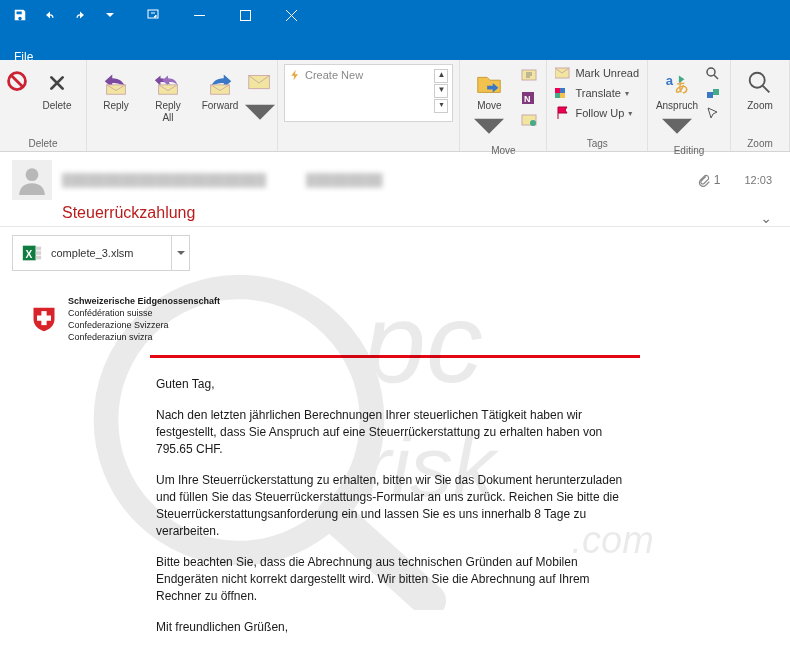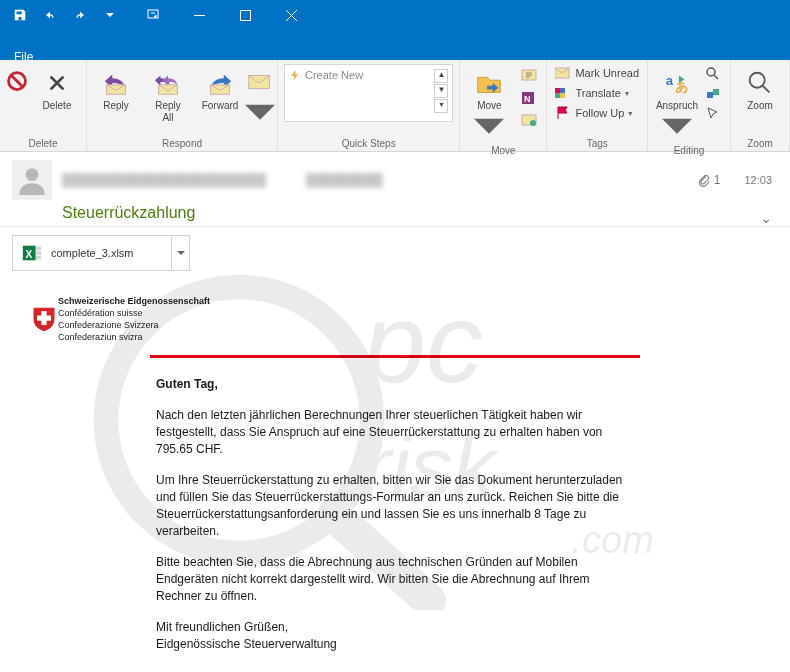--- a/index.html
+++ b/index.html
@@ -46,43 +46,43 @@
 .ebtn { width:22px; height:20px; display:flex; align-items:center; justify-content:center; cursor:pointer; }
 
 
 .headerarea { padding:8px 18px 4px 12px; border-bottom:1px solid #e7e7e7; }
 .hrow1 { display:flex; align-items:center; gap:10px; }
 .avatar { width:40px; height:40px; background:#efefef; display:flex; align-items:center; justify-content:center; }
 .avatar svg { fill:#b8b8b8; }
 .blurtext { color:#c7c7c7; font-size:12px; filter:blur(2.5px); }
 .attcount { display:flex; align-items:center; gap:3px; color:#777; font-size:12px; margin-left:auto; }
 .timestamp { color:#777; font-size:11px; margin-left:14px; }
-.subject { font-size:16px; color:#4d7c0f; margin:4px 0 0 50px; }
+.subject { font-size:16px; color:#b91c1c; margin:4px 0 0 50px; }
 .collapse { float:right; color:#777; cursor:pointer; font-size:14px; margin-top:-12px; }
 
 
 .attach { margin:8px 12px; display:flex; }
 .attbox { border:1px solid #d4d4d4; display:flex; align-items:center; gap:8px; padding:6px 8px; width:160px; cursor:pointer; }
 .attbox .xicon { width:22px; height:22px; }
 .attbox .aname { font-size:11px; color:#333; }
 .attdd { width:18px; border:1px solid #d4d4d4; border-left:none; display:flex; align-items:center; justify-content:center; cursor:pointer; }
 
 
 .emailbody { padding:16px 30px 0 30px; height:calc(672px - 30px - 30px - 92px - 74px - 50px); overflow:auto; }
-.confedblock { display:flex; align-items:center; margin-bottom:12px; }
+.confedblock { display:flex; align-items:center; gap:10px; margin-bottom:12px; }
 .shield { width:28px; height:28px; }
 .confedtext { font-size:9px; line-height:12px; color:#1a1a1a; }
 .confedtext div:first-child { font-weight:600; }
 
 .mailcenter { width:490px; margin:0 auto; }
 .mailtitle { font-weight:bold; font-size:11px; text-align:center; margin-bottom:6px; }
 .redline { height:3px; background:#e30613; }
 .mailcontent { padding:18px 6px; font-size:12px; line-height:17px; color:#1a1a1a; }
 .mailcontent p { margin-bottom:14px; }
-.mailcontent .greeting { font-weight:bold; }
+.mailcontent .greeting { font-weight:normal; }
 
 
 .watermark { position:absolute; top:230px; left:60px; right:30px; height:380px; pointer-events:none; opacity:0.08; display:flex; align-items:center; justify-content:center; }
 .watermark svg { width:100%; height:100%; }
 </style>
 </head>
 <body>
 
 <div class="titlebar">
   <div class="qat">
@@ -189,38 +189,36 @@
       <div class="bigbtn" style="width:22px">
         <svg viewBox="0 0 32 32">
             <rect x="4" y="8" width="22" height="14" fill="#f2e5a0" stroke="#caa"></rect>
             <path d="M4 8l11 8 11-8" fill="none" stroke="#caa"></path>
           </svg>
         <svg class="dropdown-arrow" viewBox="0 0 8 5">
             <path d="M0 0l4 4 4-4z" fill="#666"></path>
           </svg>
       </div>
     </div>
-    <div class="glabel">Respond</div>
   </div>
 
   <div class="group qs">
     <div class="gbody" style="flex-direction:column;width:100%">
       <div class="qsbox">
         <svg width="12" height="12" viewBox="0 0 16 16">
             <path d="M9 1L3 9h4l-1 6 6-8H8l1-6z"></path>
           </svg>
         <span class="cn">Create New</span>
         <div style="margin-left:auto;display:flex;flex-direction:column;gap:1px">
           <div style="border:1px solid #ccc;width:14px;height:14px;font-size:8px;text-align:center">▲</div>
           <div style="border:1px solid #ccc;width:14px;height:14px;font-size:8px;text-align:center">▼</div>
           <div style="border:1px solid #ccc;width:14px;height:14px;font-size:8px;text-align:center">▾</div>
         </div>
       </div>
     </div>
-    <div class="glabel">Quick Steps</div>
   </div>
 
   <div class="group">
     <div class="gbody">
       <div class="bigbtn">
         <svg viewBox="0 0 32 32">
             <path d="M4 10h10l3 3h11v13H4z" fill="#f2c14e" stroke="#c99a2e"></path>
             <path d="M20 16l6 5-6 5v-3h-6v-4h6z" fill="#3a78c6"></path>
           </svg>
         <div class="lbl">Move</div>
@@ -391,21 +389,20 @@
 
   <div class="mailcenter">
     <div class="redline"></div>
     <div class="mailcontent">
       <p class="greeting">Guten Tag,</p>
       <p>Nach den letzten jährlichen Berechnungen Ihrer steuerlichen Tätigkeit haben wir festgestellt, dass Sie Anspruch auf eine Steuerrückerstattung zu erhalten haben von 795.65 CHF.</p>
       <p>Um Ihre Steuerrückerstattung zu erhalten, bitten wir Sie das Dokument herunterzuladen und füllen Sie das Steuerrückerstattungs-Formular an uns zurück. Reichen Sie bitte die Steuerrückerstattungsanforderung ein und lassen Sie es uns innerhalb 8 Tage zu verarbeiten.</p>
       <p>Bitte beachten Sie, dass die Abrechnung aus technischen Gründen auf Mobilen Endgeräten nicht korrekt dargestellt wird. Wir bitten Sie die Abrechnung auf Ihrem Rechner zu öffnen.</p>
       <p style="margin-bottom:20px">
         <span>Mit freundlichen Grüßen,</span><br>
-        <span>Eidgenössische Steuerverwaltung</span>
       </p>
     </div>
 
   </div>
 </div>
 
 <div class="watermark">
   <svg viewBox="0 0 700 400">
       <circle cx="170" cy="200" r="140" fill="none" stroke="#000" stroke-width="26"></circle>
       <path d="M270 300l100 90" stroke="#000" stroke-width="36" stroke-linecap="round"></path>

